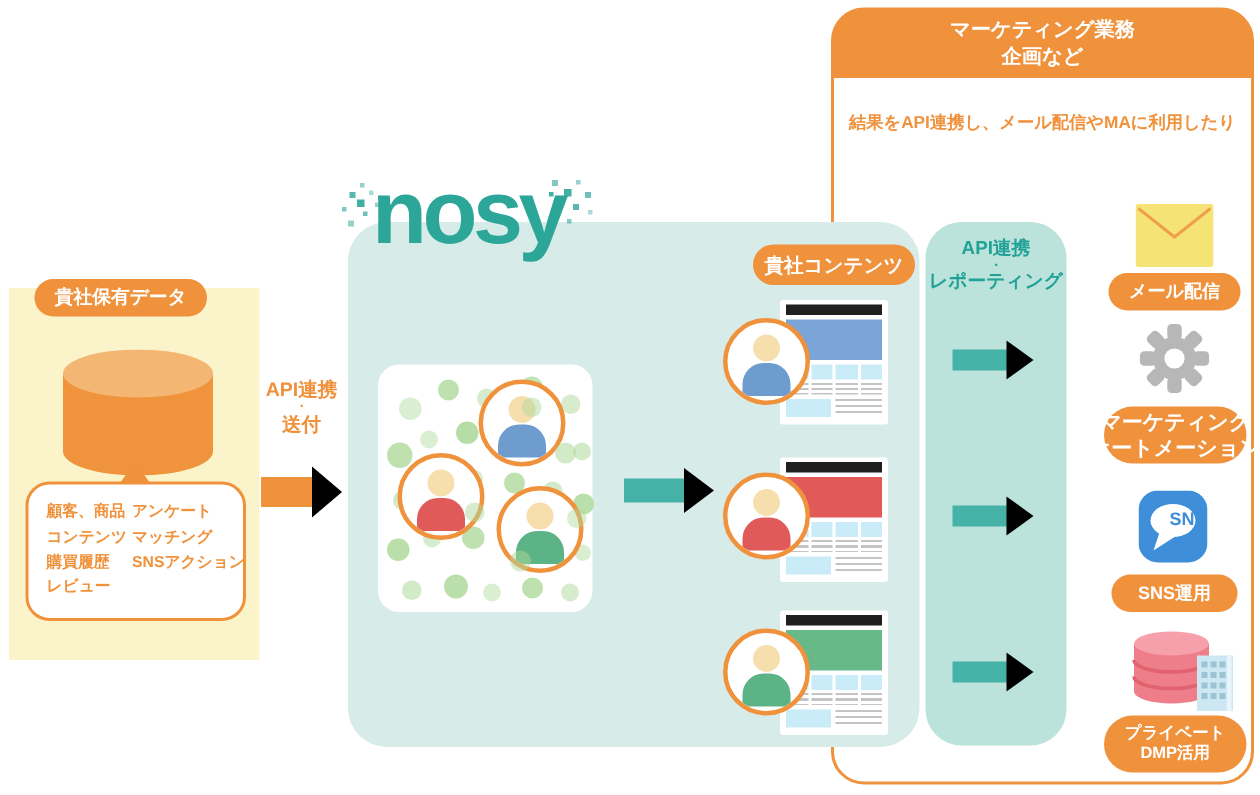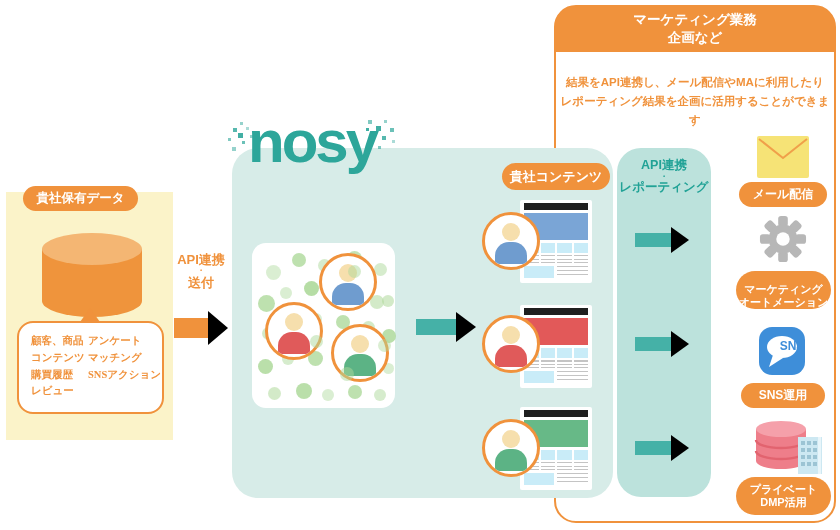--- a/index.html
+++ b/index.html
@@ -32,21 +32,21 @@
   .bubble {
     position:absolute; left:17px; top:321px; width:147px; height:93px; background:#fff;
     border:2px solid var(--orange,#f0923c); border-radius:16px; box-sizing:border-box;
   }
   .bubble-pointer {
     position:absolute; left:80px; top:308px; width:0; height:0;
     border-left:10px solid transparent; border-right:10px solid transparent;
     border-bottom:14px solid var(--orange,#f0923c);
   }
   .bubble-col { position:absolute; top:333px; color:var(--orange,#f0923c); font-weight:bold; font-size:10.5px; line-height:1.6; }
-  .bubble-col span { display:block; white-space:nowrap;font-family:Liberation Serif, serif; }
+  .bubble-col span { display:block; white-space:nowrap; }
   .bubble-col.c1 { left:31px; }
   .bubble-col.c2 { left:88px; }
 
   
   .pill {
     position:absolute; display:flex; flex-direction:column; align-items:center; justify-content:center;
     color:#fff; font-weight:bold; text-align:center; border-radius:999px; line-height:1.2;
     white-space:nowrap;
   }
   .pill.orange { background:var(--orange,#f0923c); }
@@ -112,21 +112,20 @@
 
 <div class="canvas">
 
   <section class="right-panel">
     <header class="rp-header">
       <span>マーケティング業務</span>
       <span>企画など</span>
     </header>
     <p class="rp-desc">
       <span>結果をAPI連携し、メール配信やMAに利用したり</span>
-      <span>レポーティング結果を企画に活用することができます</span>
     </p>
   </section>
 
   <section class="yellow-panel"></section>
 
   <div class="pill orange" style="left:23px; top:186px; width:115px; height:25px; font-size:12.5px;">貴社保有データ</div>
 
   <svg class="abs" style="left:36px; top:233px;" width="113" height="88" viewBox="0 0 113 88">
     <path d="M6,16 v52 a50,16 0 0 0 100,0 V16 Z" fill="var(--cylinder,#ef943c)"></path>
     <ellipse cx="56" cy="16" rx="50" ry="16" fill="var(--cylinder_top,#f4b673)"></ellipse>
@@ -345,21 +344,21 @@
       <rect x="40" y="2" width="20" height="22" rx="6" transform="rotate(90 50 50)"></rect>
       <rect x="40" y="2" width="20" height="22" rx="6" transform="rotate(135 50 50)"></rect>
       <rect x="40" y="2" width="20" height="22" rx="6" transform="rotate(180 50 50)"></rect>
       <rect x="40" y="2" width="20" height="22" rx="6" transform="rotate(225 50 50)"></rect>
       <rect x="40" y="2" width="20" height="22" rx="6" transform="rotate(270 50 50)"></rect>
       <rect x="40" y="2" width="20" height="22" rx="6" transform="rotate(315 50 50)"></rect>
       <circle cx="50" cy="50" r="30"></circle>
     </g>
     <circle cx="50" cy="50" r="14" fill="#ffffff"></circle>
   </svg>
-  <div class="pill orange two-line" style="left:736px; top:271px; width:95px; height:38px; font-size:11px;justify-content:flex-end;">
+  <div class="pill orange two-line" style="left:736px; top:271px; width:95px; height:38px; font-size:14px;">
     <span>マーケティング</span>
     <span>オートメーション</span>
   </div>
 
   <div class="icon-box" style="left:759px; top:327px; width:66px; height:50px;">
     <svg width="46" height="50" viewBox="0 0 46 50">
       <rect x="0" y="0" width="46" height="48" rx="13" fill="var(--sns_blue,#3e8ed9)"></rect>
       <ellipse cx="23" cy="20" rx="15" ry="11" fill="#ffffff"></ellipse>
       <path d="M14,28 L10,40 L24,31 Z" fill="#ffffff"></path>
     </svg>

